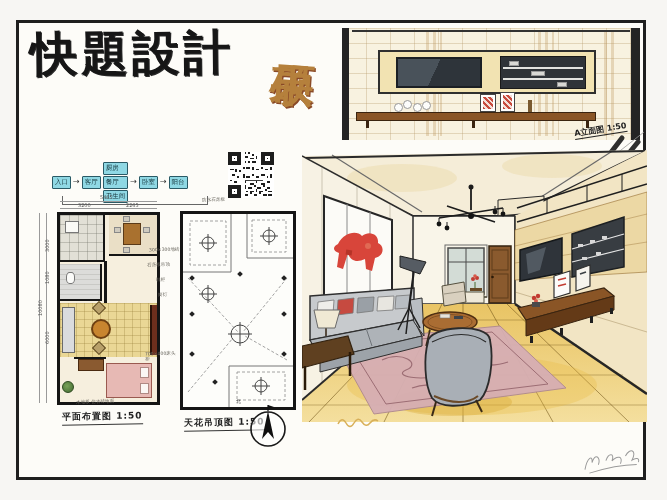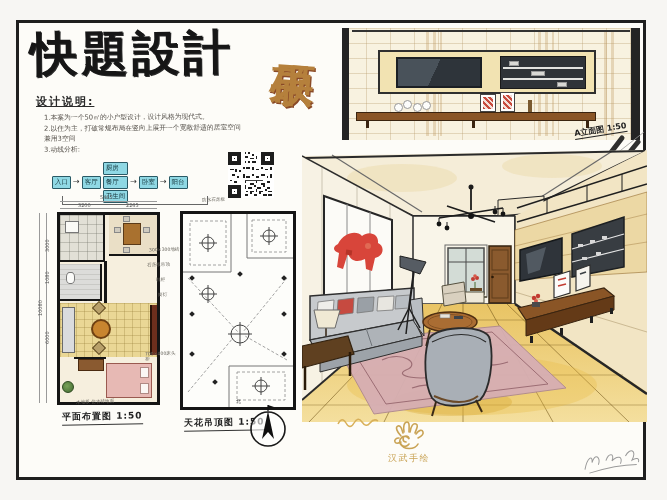--- a/index.html
+++ b/index.html
@@ -104,27 +104,20 @@
 </style>
 </head>
 <body>
 
 <div class="stage">
   <div class="frame-border abs"></div>
 
   <div class="main-title abs">快題設計</div>
   <div class="stamp abs">硕果</div>
 
-  <div class="notes abs">
-    <div class="notes-heading">设计说明:</div>
-    <div class="notes-line indent">1.本案为一个50㎡的小户型设计，设计风格为现代式。</div>
-    <div class="notes-line indent">2.以住为主，打破常规布局在竖向上展开一个宽敞舒适的居室空间</div>
-    <div class="notes-line indent">兼用3空间</div>
-    <div class="notes-line indent">3.动线分析:</div>
-  </div>
 
   <div class="flow abs">
     <span class="flow-box">入口</span>
     <span class="flow-arrow">→</span>
     <span class="flow-box">客厅</span>
     <span class="flow-col">
       <span class="flow-box">厨房</span>
       <span class="flow-box">餐厅</span>
       <span class="flow-box">卫生间</span>
     </span>
@@ -560,34 +553,20 @@
       <line x1="201" y1="58" x2="201" y2="62" stroke="#1c1c1c" stroke-width="1"></line>
       <line x1="145" y1="72" x2="145" y2="76" stroke="#1c1c1c" stroke-width="1"></line>
       <line x1="193" y1="56" x2="193" y2="60" stroke="#1c1c1c" stroke-width="1"></line>
     </g>
   </svg>
 
   <svg class="abs" style="left:336px;top:414px;" width="44" height="14" viewBox="0 0 44 14">
     <path d="M2,10 Q6,2 10,9 T18,9 T26,8 T34,9 T42,7" fill="none" stroke="#d8b05a" stroke-width="1.5"></path>
   </svg>
 
-  <div class="logo-wrap abs">
-    <svg width="36" height="34" viewBox="0 0 36 34" style="display:block;margin:0 auto;">
-      <g fill="none" stroke="#c9a355" stroke-width="1.6" stroke-linecap="round">
-        <path d="M10,16 C6,12 4,7 7,6 C10,5 11,10 12,13"></path>
-        <path d="M13,12 C12,7 13,2 16,2 C19,2 18,8 18,12"></path>
-        <path d="M19,12 C20,6 22,3 25,4 C28,5 25,10 24,13"></path>
-        <path d="M25,14 C28,10 31,9 32,12 C33,15 29,17 27,18"></path>
-        <path d="M8,18 C5,18 3,20 4,22 C5,24 8,23 10,22"></path>
-        <path d="M18,24 a5,5 0 1 1 0.1,-5 a3,3 0 1 0 -3,3"></path>
-        <path d="M10,24 C12,30 24,30 27,24"></path>
-      </g>
-    </svg>
-    <div class="logo-text">汉武手绘</div>
-  </div>
 
   <svg class="abs" style="left:580px;top:446px;transform:rotate(-8deg);" width="62" height="30" viewBox="0 0 62 30">
     <g fill="none" stroke="#9a9a9a" stroke-width="1">
       <path d="M4,20 C8,8 14,6 12,14 C16,4 22,10 18,17"></path>
       <path d="M26,14 C30,6 36,8 32,15 C38,10 44,12 40,19"></path>
       <path d="M46,12 C52,4 58,8 52,17 C56,15 60,16 58,20"></path>
       <path d="M8,24 C20,22 40,20 56,22"></path>
     </g>
   </svg>
 </div>

